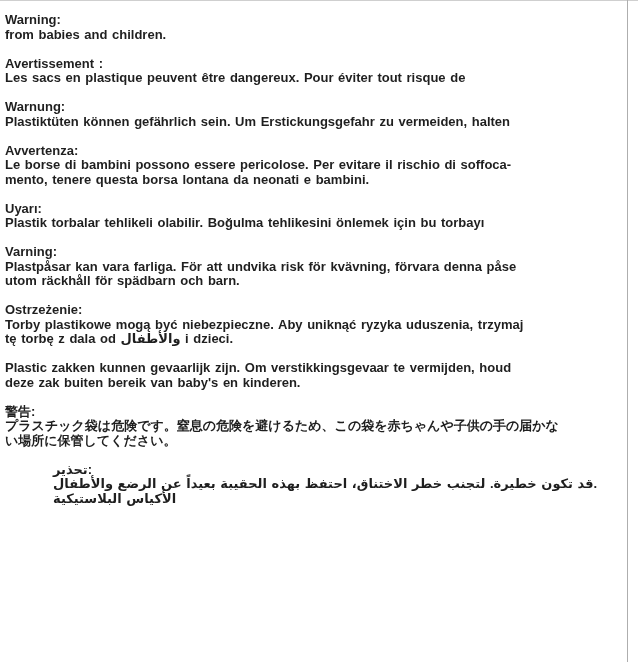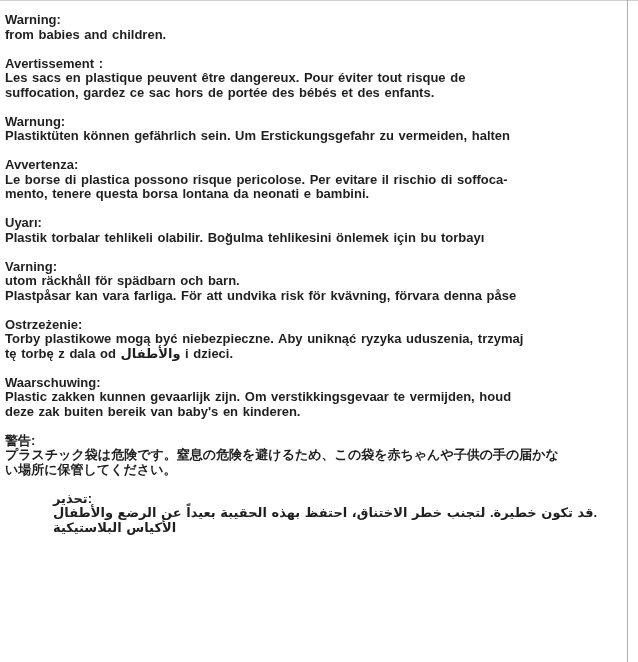--- a/index.html
+++ b/index.html
@@ -67,47 +67,45 @@
   <div class="top-rule"></div>
   <div class="right-rule"></div>
   <div class="content" id="sections">
       <section class="sec" lang="en">
         <div class="heading">Warning:</div>
         <div class="line">from babies and children.</div>
       </section>
       <section class="sec" lang="fr">
         <div class="heading">Avertissement :</div>
         <div class="line">Les sacs en plastique peuvent être dangereux. Pour éviter tout risque de</div>
-        <div class="line">suffocation, gardez ce sac hors de portée des bébés et des enfants.</div>
       </section>
       <section class="sec" lang="de">
         <div class="heading">Warnung:</div>
         <div class="line">Plastiktüten können gefährlich sein. Um Erstickungsgefahr zu vermeiden, halten</div>
       </section>
       <section class="sec" lang="it">
         <div class="heading">Avvertenza:</div>
-        <div class="line">Le borse di plastica possono risque pericolose. Per evitare il rischio di soffoca-</div>
+        <div class="line">Le borse di bambini possono essere pericolose. Per evitare il rischio di soffoca-</div>
         <div class="line">mento, tenere questa borsa lontana da neonati e bambini.</div>
       </section>
       <section class="sec" lang="tr">
         <div class="heading">Uyarı:</div>
         <div class="line">Plastik torbalar tehlikeli olabilir. Boğulma tehlikesini önlemek için bu torbayı</div>
       </section>
       <section class="sec" lang="sv">
         <div class="heading">Varning:</div>
+        <div class="line">Plastpåsar kan vara farliga. För att undvika risk för kvävning, förvara denna påse</div>
         <div class="line">utom räckhåll för spädbarn och barn.</div>
-        <div class="line">Plastpåsar kan vara farliga. För att undvika risk för kvävning, förvara denna påse</div>
       </section>
       <section class="sec" lang="pl">
         <div class="heading">Ostrzeżenie:</div>
         <div class="line">Torby plastikowe mogą być niebezpieczne. Aby uniknąć ryzyka uduszenia, trzymaj</div>
         <div class="line">tę torbę z dala od والأطفال i dzieci.</div>
       </section>
       <section class="sec" lang="nl">
-        <div class="heading">Waarschuwing:</div>
         <div class="line">Plastic zakken kunnen gevaarlijk zijn. Om verstikkingsgevaar te vermijden, houd</div>
         <div class="line">deze zak buiten bereik van baby's en kinderen.</div>
       </section>
       <section class="sec" lang="ja">
         <div class="heading">警告:</div>
         <div class="line">プラスチック袋は危険です。窒息の危険を避けるため、この袋を赤ちゃんや子供の手の届かな</div>
         <div class="line">い場所に保管してください。</div>
       </section>
       <section class="sec" lang="ar">
         <div class="heading">تحذير:</div>

